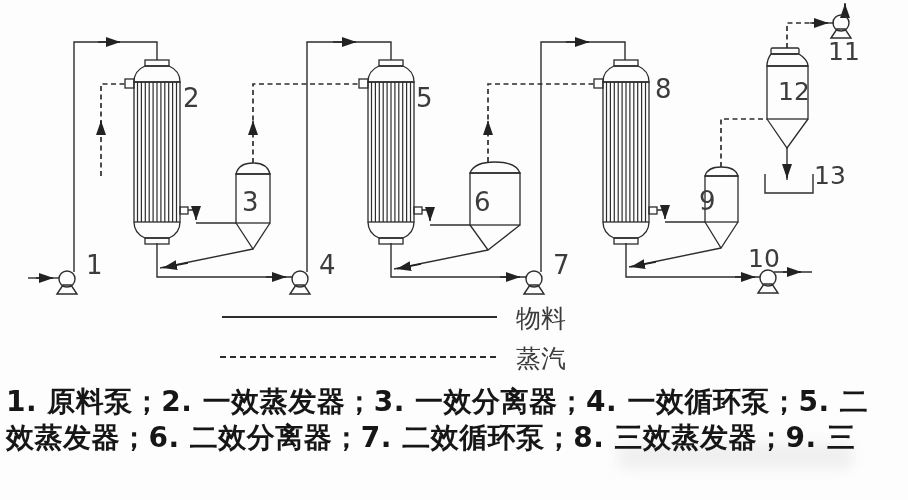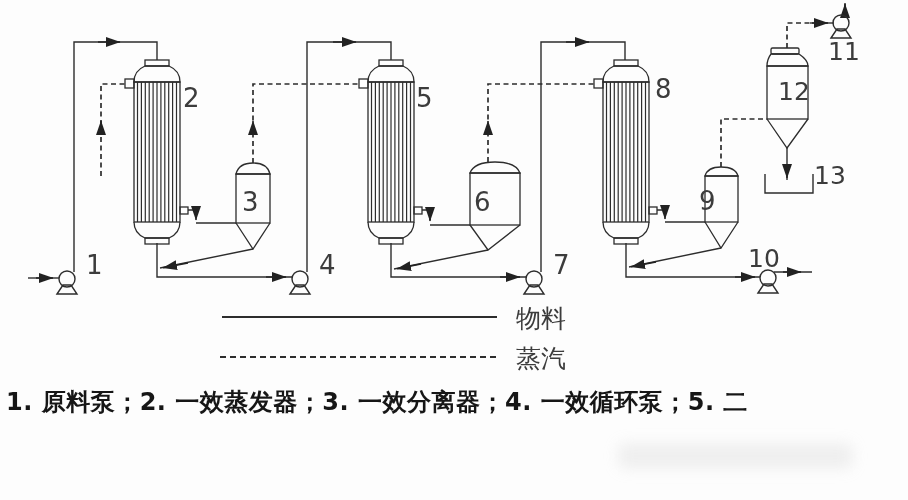--- a/index.html
+++ b/index.html
@@ -4,21 +4,21 @@
 <style>
   html,body{margin:0;padding:0;background:#ffffff;}
   .stage{
     position:relative;width:908px;height:500px;background:#fdfdfd;overflow:hidden;
     font-family:"DejaVu Sans","Liberation Sans",sans-serif;
   }
   svg{position:absolute;left:0;top:0;}
   .caption{
     position:absolute;left:6px;top:384px;width:898px;
     font-family:"DejaVu Sans","Liberation Sans",sans-serif;
-    font-weight:700;font-size:24px;line-height:36px;color:#161616;letter-spacing:.5px;
+    font-weight:700;font-size:28px;line-height:36px;color:#161616;letter-spacing:.5px;
     white-space:nowrap;
   }
   .caption .ln3{padding-left:22px;}
   .smudge{
     position:absolute;left:618px;top:443px;width:235px;height:26px;
     background:rgba(190,190,190,.22);filter:blur(7px);border-radius:8px;pointer-events:none;
   }
   text{font-family:"DejaVu Sans","Liberation Sans",sans-serif;fill:#3c3c3c;}
 </style>
 </head>
@@ -173,15 +173,16 @@
     <text x="516" y="327" font-size="25" fill="#3a3a3a">物料</text>
     <line x1="220" y1="357" x2="497" y2="357" stroke="#2d2d2d" stroke-width="2" stroke-dasharray="6,4"></line>
     <text x="516" y="367" font-size="25" fill="#3a3a3a">蒸汽</text>
   </g>
 </svg>
 
   <div class="smudge"></div>
 
   <div class="caption">
     <div class="ln1">1. 原料泵；2. 一效蒸发器；3. 一效分离器；4. 一效循环泵；5. 二</div>
+    <div class="ln2">效蒸发器；6. 二效分离器；7. 二效循环泵；8. 三效蒸发器；9. 三</div>
   </div>
 
 </div>
 
 </body></html>

